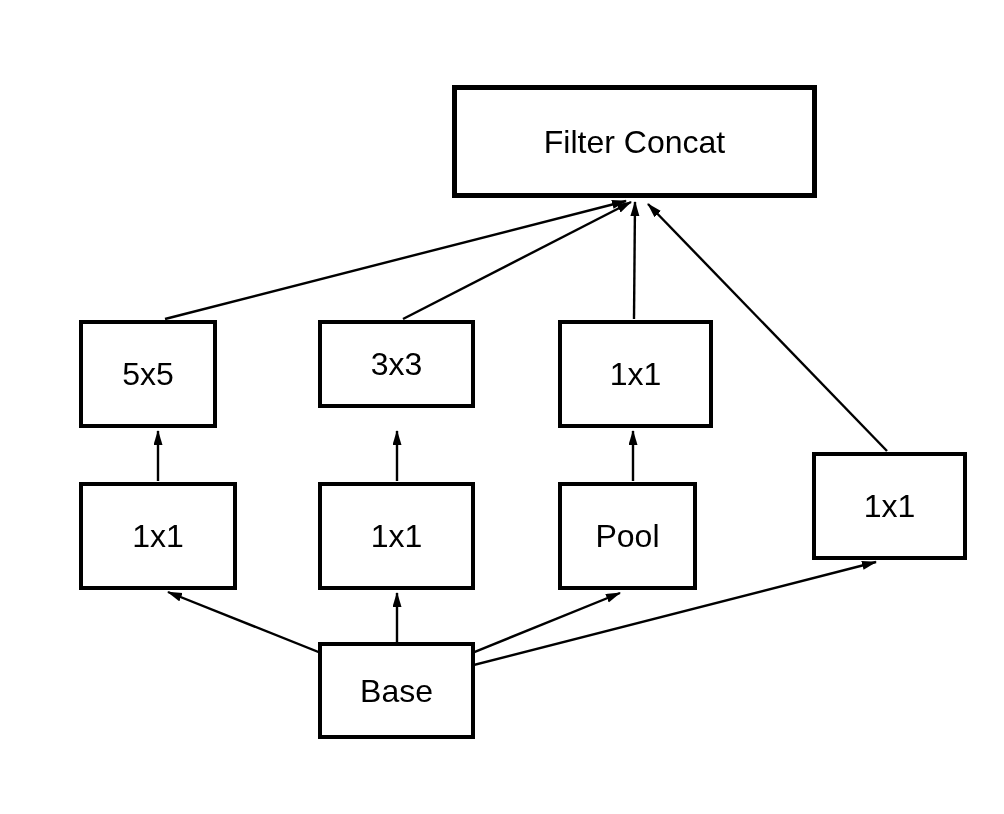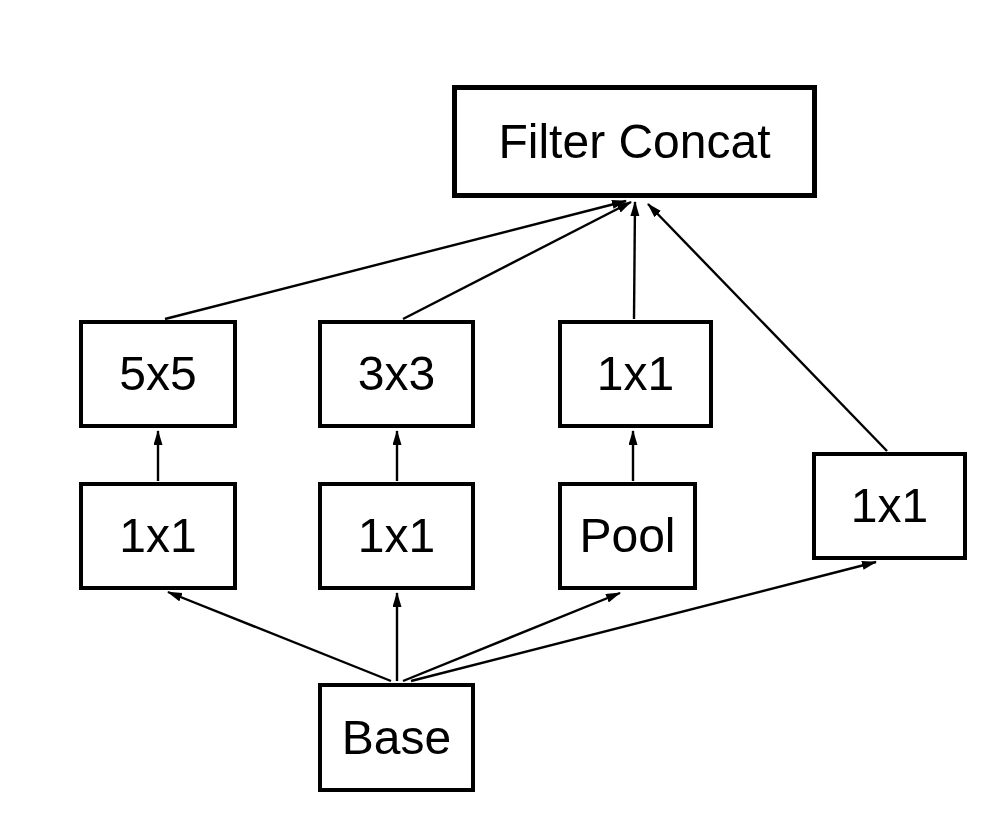--- a/index.html
+++ b/index.html
@@ -24,21 +24,21 @@
     height: 814px;
   }
   .node {
     position: absolute;
     box-sizing: border-box;
     border: 4px solid #000000;
     background: #ffffff;
     display: flex;
     align-items: center;
     justify-content: center;
-    font-size: 48px;
+    font-size: 32px;
     line-height: 1;
     color: #000000;
     white-space: nowrap;
   }
   .node.big {
     border-width: 5px;
   }
   svg line {
     stroke: #000000;
     stroke-width: 2.4;
@@ -66,29 +66,29 @@
     <line x1="633" y1="481" x2="633" y2="431" marker-end="url(#ah)"></line>
 
     <line x1="165" y1="319" x2="626" y2="201" marker-end="url(#ah)"></line>
     <line x1="403" y1="319" x2="631" y2="202" marker-end="url(#ah)"></line>
     <line x1="634" y1="319" x2="635" y2="202" marker-end="url(#ah)"></line>
     <line x1="887" y1="451" x2="648" y2="204" marker-end="url(#ah)"></line>
   </svg>
 
   <div class="node big" style="left:452px; top:85px; width:365px; height:113px;">Filter Concat</div>
 
-  <div class="node" style="left:79px; top:320px; width:158px; height:108px;">5x5</div>
+  <div class="node" style="left:79px; top:320px; width:138px; height:108px;">5x5</div>
 
-  <div class="node" style="left:318px; top:320px; width:157px; height:108px;">3x3</div>
+  <div class="node" style="left:318px; top:320px; width:157px; height:88px;">3x3</div>
 
   <div class="node" style="left:558px; top:320px; width:155px; height:108px;">1x1</div>
 
   <div class="node" style="left:79px; top:482px; width:158px; height:108px;">1x1</div>
 
   <div class="node" style="left:318px; top:482px; width:157px; height:108px;">1x1</div>
 
   <div class="node" style="left:558px; top:482px; width:139px; height:108px;">Pool</div>
 
   <div class="node" style="left:812px; top:452px; width:155px; height:108px;">1x1</div>
 
-  <div class="node" style="left:318px; top:683px; width:157px; height:109px;">Base</div>
+  <div class="node" style="left:318px; top:642px; width:157px; height:97px;">Base</div>
 
 </div>
 
 </body></html>

